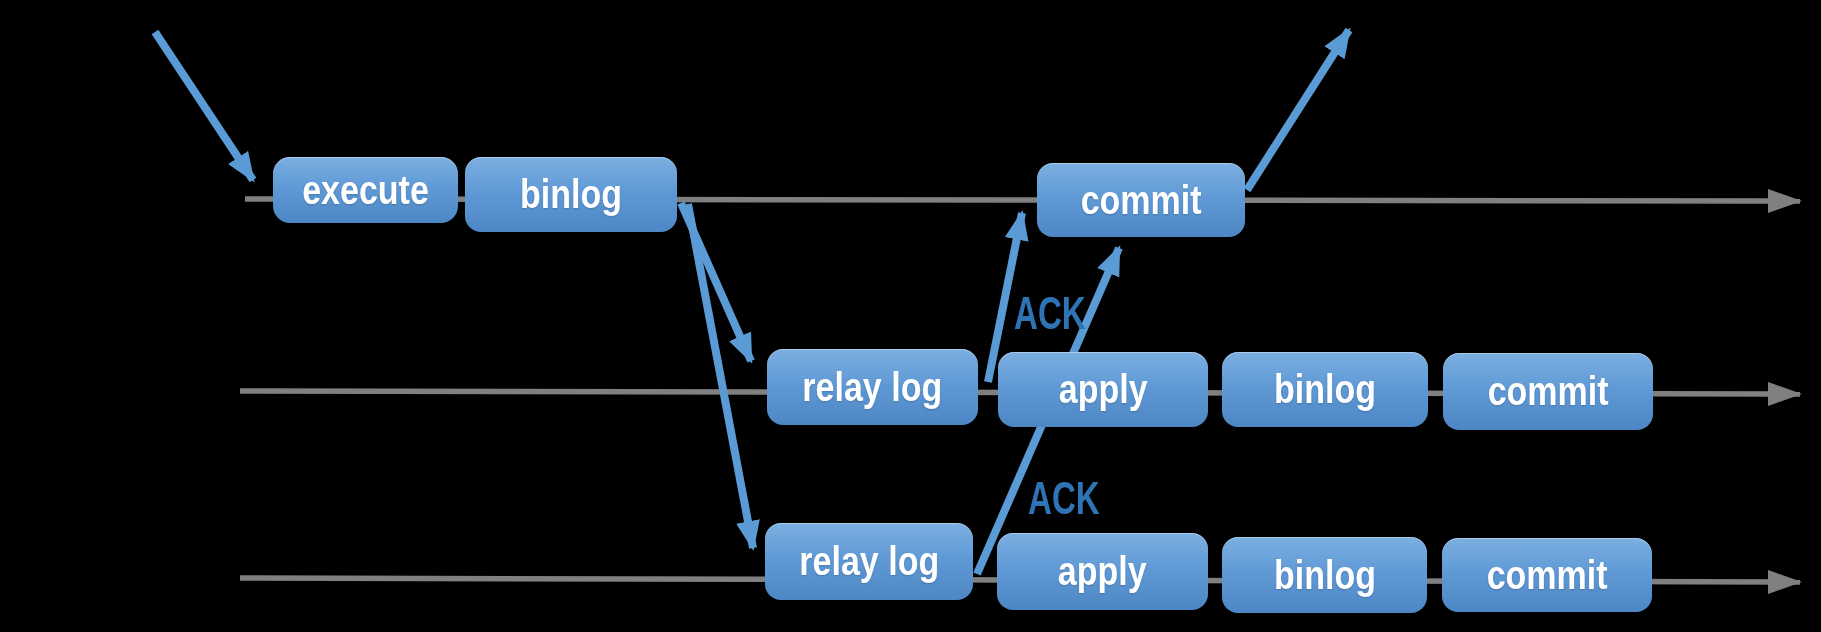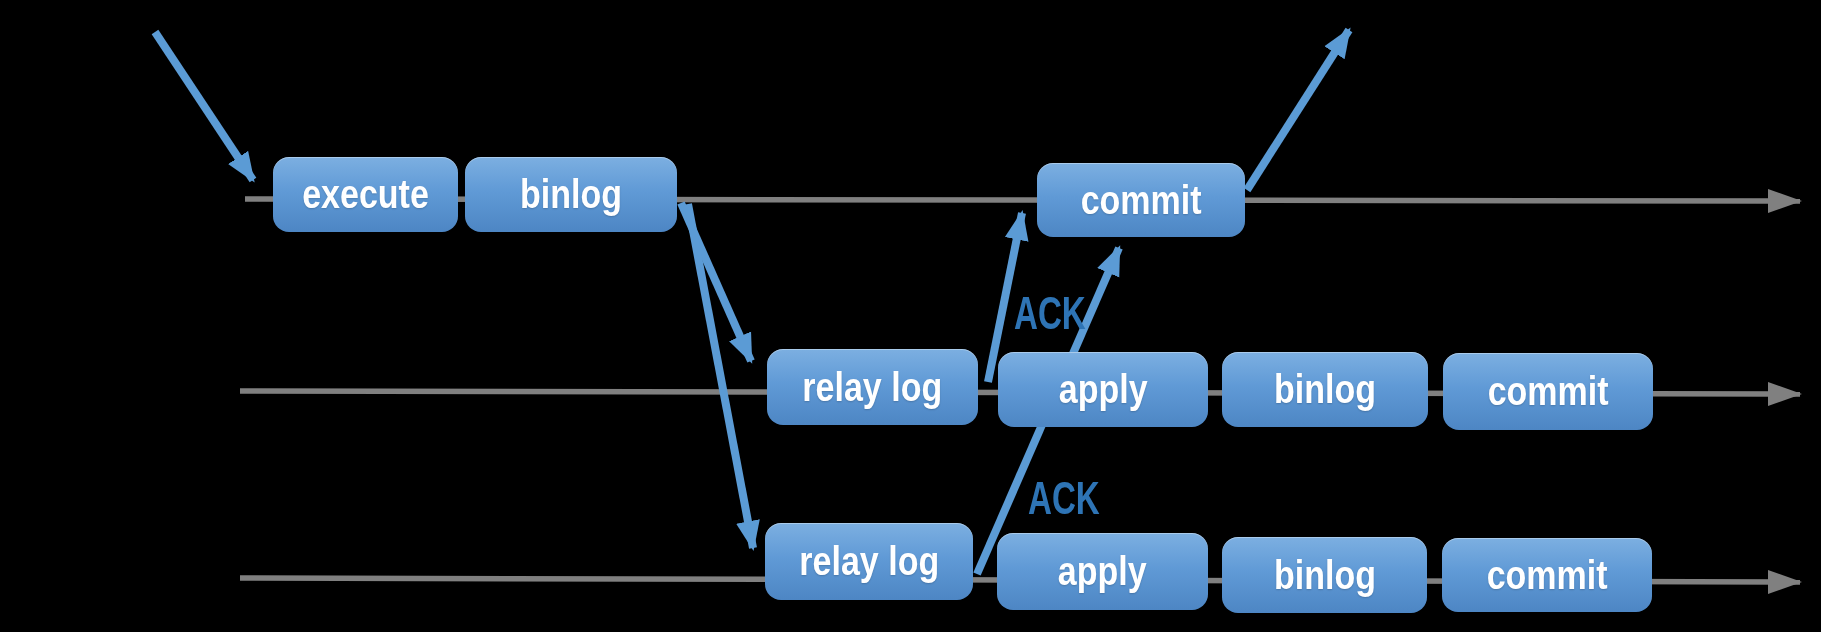--- a/index.html
+++ b/index.html
@@ -59,21 +59,21 @@
     <line x1="240" y1="578" x2="1800" y2="582" stroke="#808080" stroke-width="5.5" marker-end="url(#ah-gray)"></line>
 
     <line x1="155" y1="32" x2="253" y2="180" stroke="#5b9bd5" stroke-width="8" marker-end="url(#ah-blue)"></line>
     <line x1="681" y1="203" x2="751" y2="361" stroke="#5b9bd5" stroke-width="8" marker-end="url(#ah-blue)"></line>
     <line x1="688" y1="204" x2="753" y2="548" stroke="#5b9bd5" stroke-width="8" marker-end="url(#ah-blue)"></line>
     <line x1="988" y1="382" x2="1022" y2="213" stroke="#5b9bd5" stroke-width="8" marker-end="url(#ah-blue)"></line>
     <line x1="977" y1="574" x2="1119" y2="248" stroke="#5b9bd5" stroke-width="8" marker-end="url(#ah-blue)"></line>
     <line x1="1247" y1="190" x2="1349" y2="30" stroke="#5b9bd5" stroke-width="8" marker-end="url(#ah-blue)"></line>
   </svg>
 
-  <div class="node" style="left:273px;top:157px;width:185px;height:75px;">
+  <div class="node" style="left:273px;top:157px;width:185px;height:66px;border-radius:17px;">
     <span class="lbl">execute</span>
   </div>
   <div class="node" style="left:465px;top:157px;width:212px;height:75px;">
     <span class="lbl">binlog</span>
   </div>
   <div class="node" style="left:1037px;top:163px;width:208px;height:74px;">
     <span class="lbl">commit</span>
   </div>
 
   <div class="node" style="left:767px;top:349px;width:211px;height:76px;">

